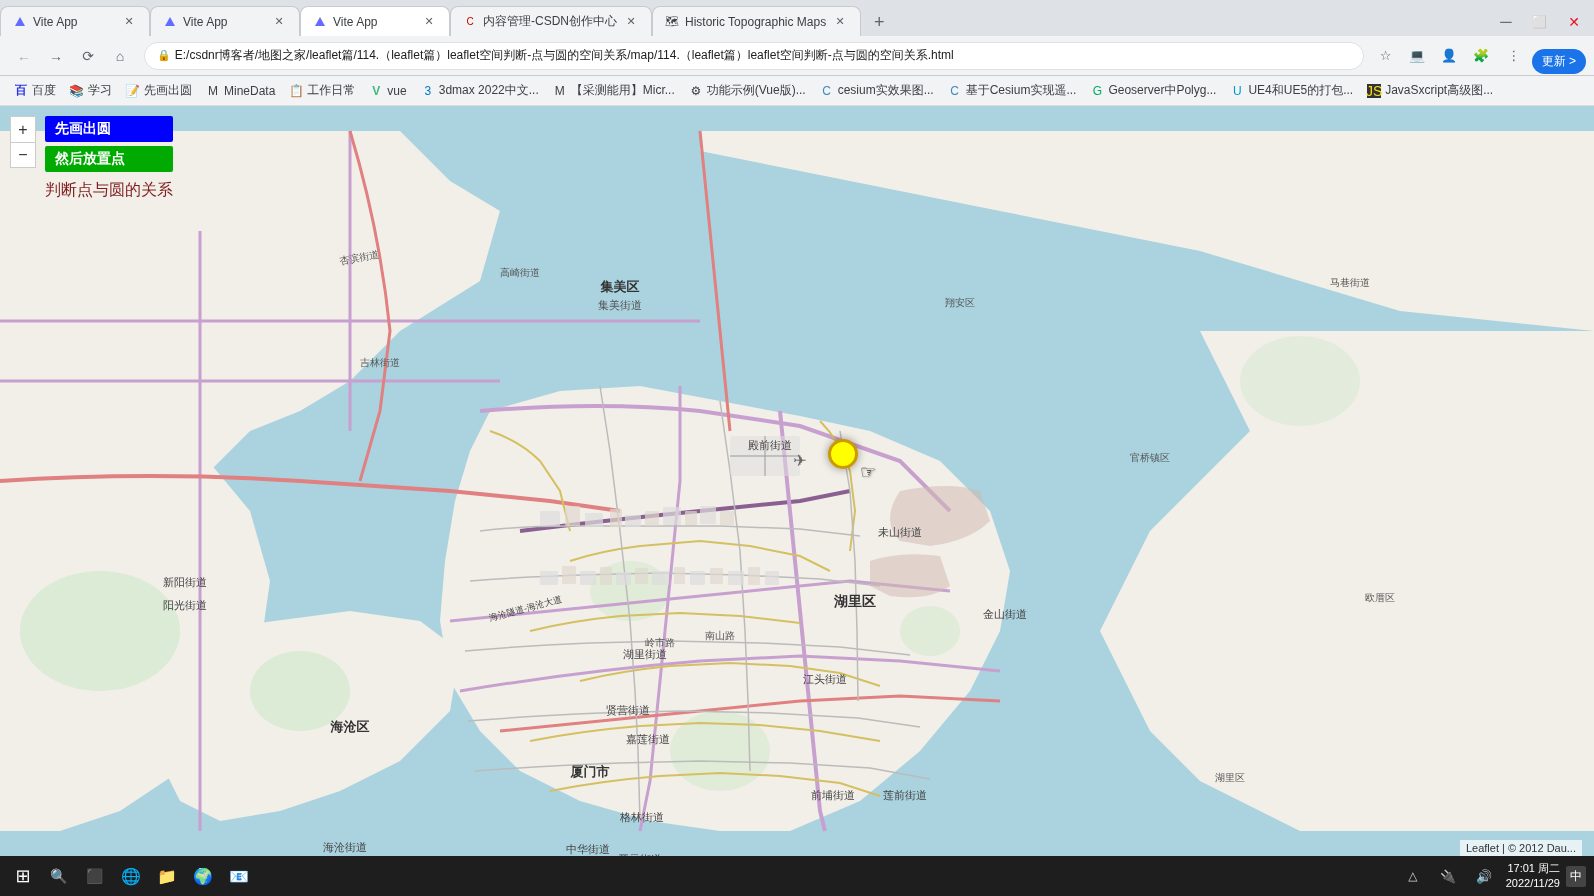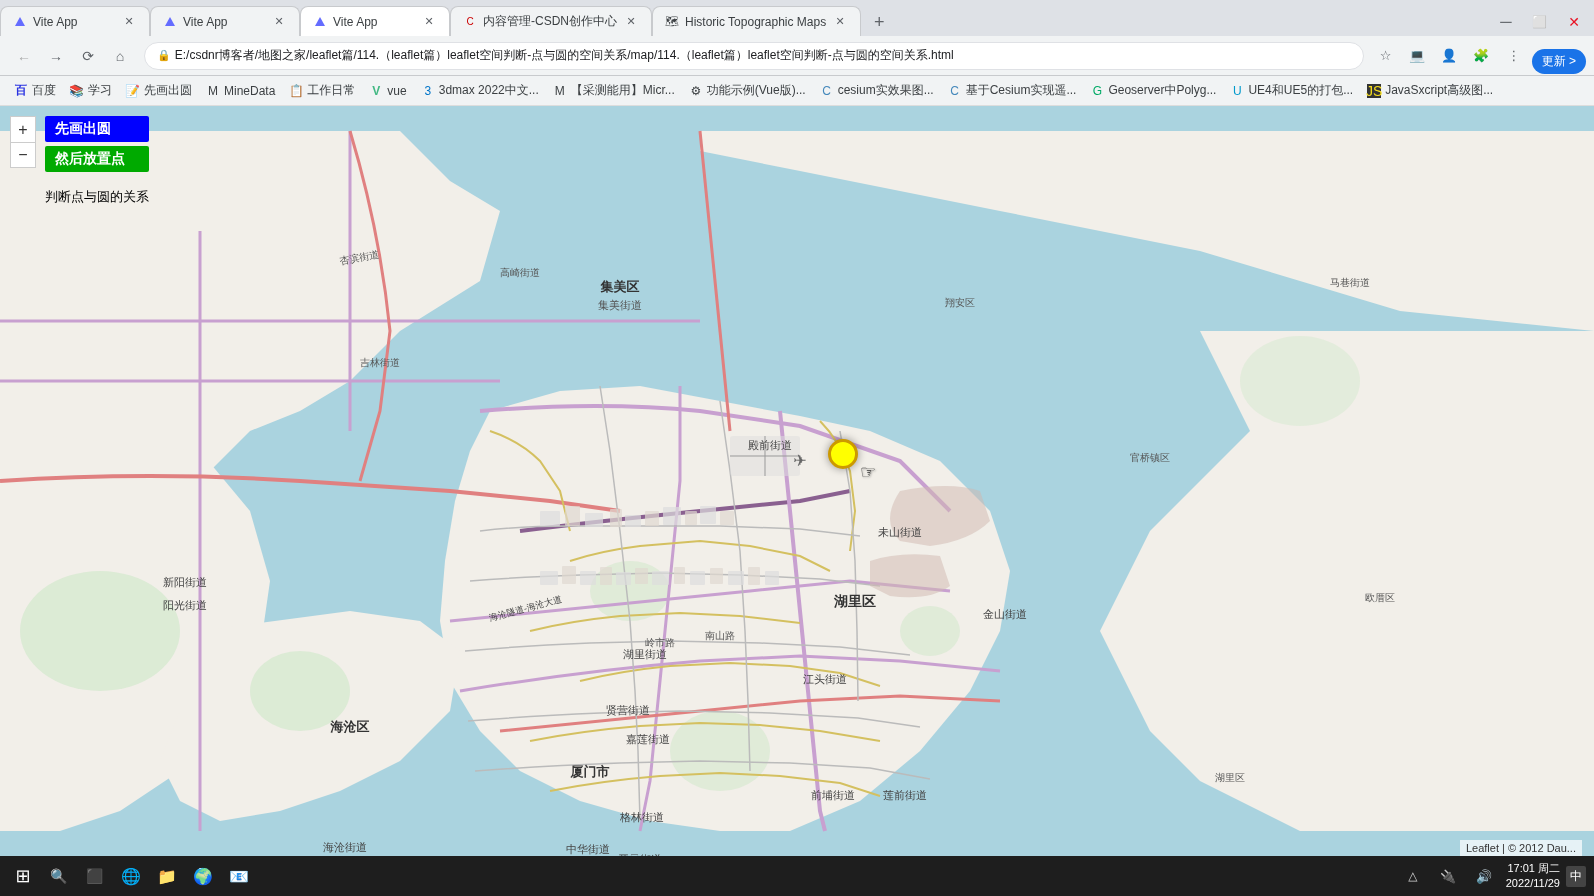--- a/index.html
+++ b/index.html
@@ -39,21 +39,21 @@
     .map-bg { position: absolute; top: 0; left: 0; width: 100%; height: 100%; }
 
     
     .map-controls { position: absolute; top: 10px; left: 10px; display: flex; flex-direction: column; }
     .map-btn { width: 26px; height: 26px; background: #fff; border: 1px solid #ccc; display: flex; align-items: center; justify-content: center; font-size: 16px; cursor: pointer; color: #333; }
 
     
     .instruction-panel { position: absolute; top: 10px; left: 45px; display: flex; flex-direction: column; gap: 4px; }
     .instruction-btn { background: #0000ff; color: #fff; padding: 4px 10px; font-size: 14px; font-weight: bold; border-radius: 2px; white-space: nowrap; cursor: pointer; }
     .instruction-btn.green { background: #00aa00; }
-    .instruction-text { font-size: 13px; color: #000000; margin-top: 12px; }
+    .instruction-text { font-size: 16px; color: #7f1d1d; margin-top: 4px; }
 
     
     .yellow-marker { position: absolute; width: 30px; height: 30px; background: #ffff00; border-radius: 50%; border: 3px solid #cc9900; top: 348px; left: 843px; transform: translate(-50%, -50%); box-shadow: 0 0 8px rgba(0,0,0,0.4); z-index: 10; }
 
     
     .cursor-pointer { position: absolute; top: 355px; left: 860px; font-size: 20px; z-index: 20; cursor: pointer; }
 
     
     .leaflet-attribution { position: absolute; bottom: 0; right: 12px; background: rgba(255,255,255,0.7); padding: 2px 6px; font-size: 11px; color: #333; }
 

